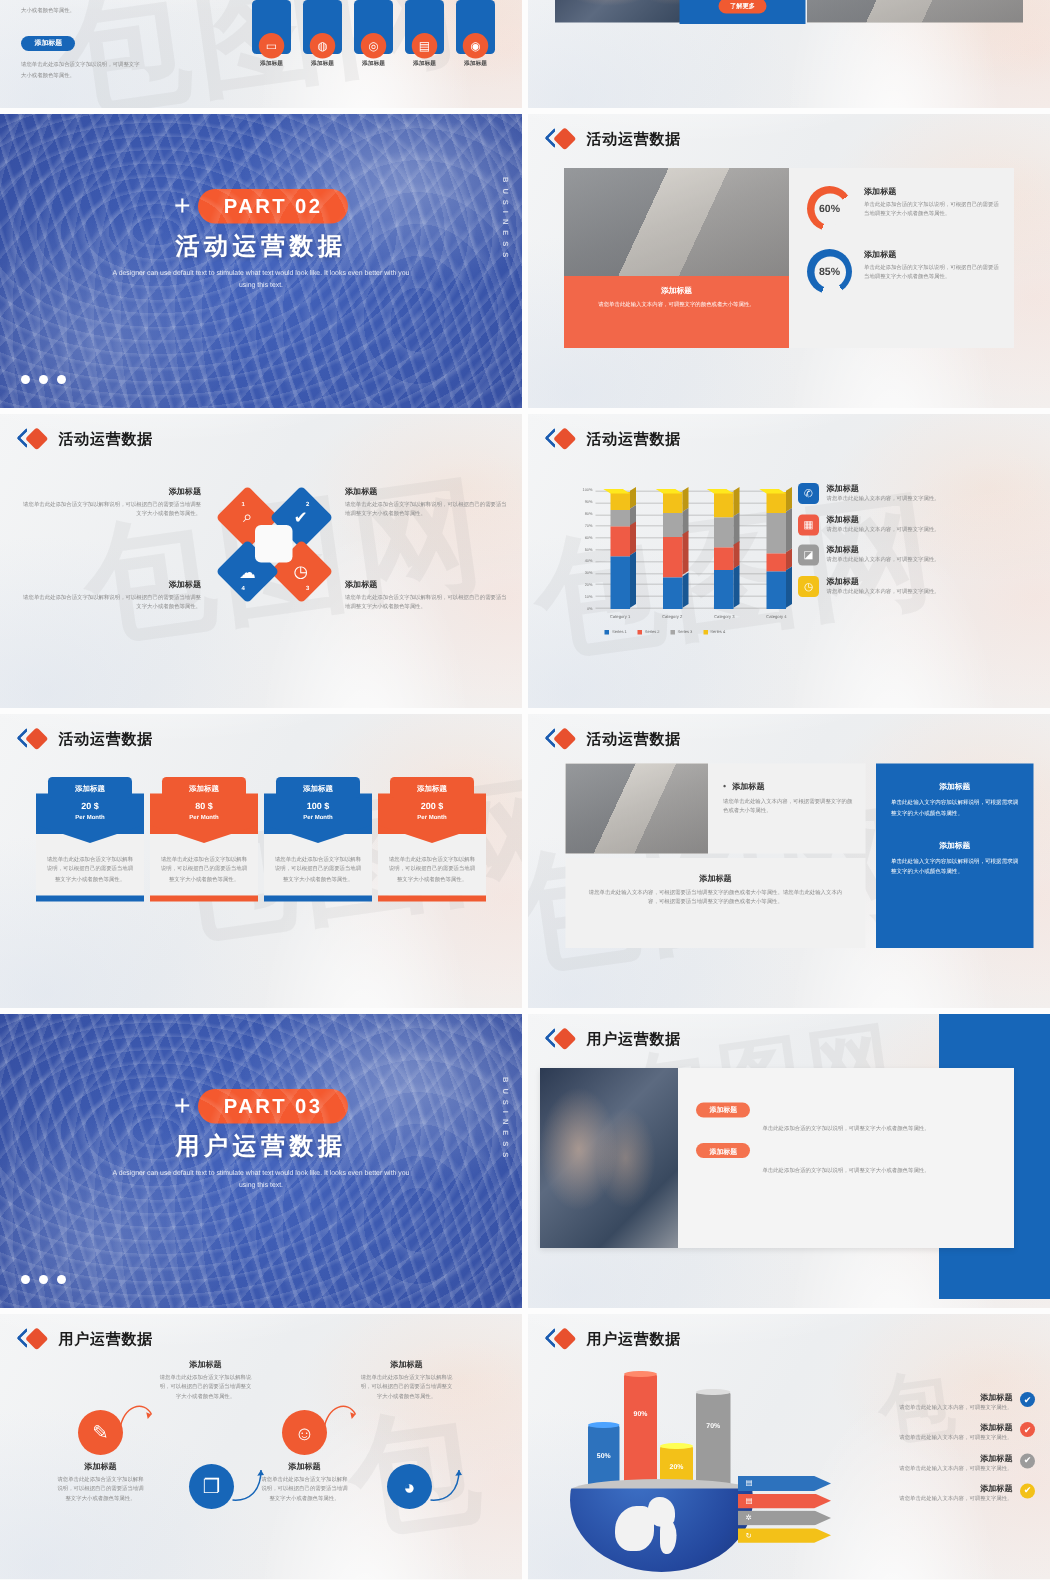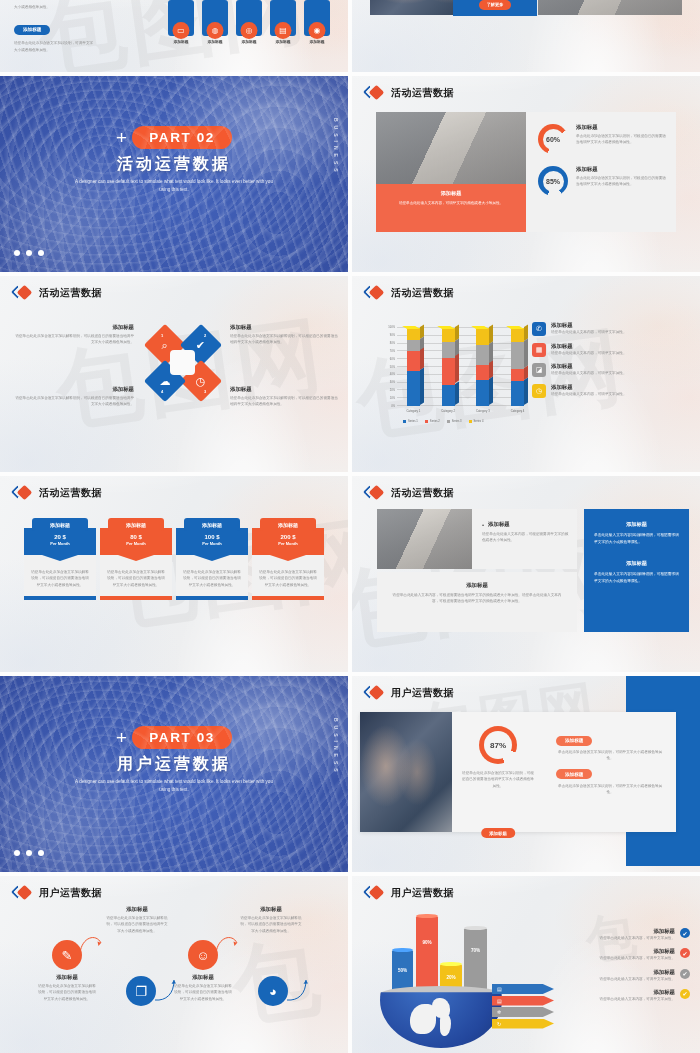--- a/index.html
+++ b/index.html
@@ -553,28 +553,20 @@
     <div style="position:absolute;right:0;top:0;width:74px;height:190px;background:#1766b8;"></div>
     <div class="hdr">
       <span class="logo">
           <i class="chev"></i>
           <i class="dia"></i>
         </span>
       <span class="hdr-title">用户运营数据</span>
     </div>
     <div style="position:absolute;left:8px;top:36px;width:316px;height:120px;display:flex;background:#f4f4f4;box-shadow:0 1px 4px rgba(0,0,0,.10);">
       <div class="ph-people" style="width:92px;"></div>
-      <div style="width:92px;padding:14px 9px;text-align:center;position:relative;">
-        <div class="donut" style="width:38px;height:38px;margin:0 auto;background:conic-gradient(from 160deg,#f05a31 0 87%,rgba(0,0,0,0) 87% 100%);">
-          <div class="hole" style="inset:5px;background:#f4f4f4;"></div>
-          <span style="font-size:8px;">87%</span>
-        </div>
-        <div class="txt" style="margin-top:6px;">请您单击此处添加合适的文字加以说明，可根据自己的需要适当地调整文字大小或者颜色等属性。</div>
-        <div style="position:absolute;left:50%;transform:translateX(-50%);bottom:-6px;background:#f05a31;color:#fff;font-size:4.4px;font-weight:700;padding:2.5px 8px;border-radius:8px;">添加标题</div>
-      </div>
       <div style="flex:1;padding:16px 12px;">
         <div style="background:#f4724e;color:#fff;font-size:4.6px;font-weight:700;padding:2.5px 9px;border-radius:8px;display:inline-block;">添加标题</div>
         <div class="txt" style="margin-top:3px;text-align:center;">单击此处添加合适的文字加以说明，可调整文字大小或者颜色等属性。</div>
         <div style="background:#f4724e;color:#fff;font-size:4.6px;font-weight:700;padding:2.5px 9px;border-radius:8px;display:inline-block;margin-top:7px;">添加标题</div>
         <div class="txt" style="margin-top:3px;text-align:center;">单击此处添加合适的文字加以说明，可调整文字大小或者颜色等属性。</div>
       </div>
     </div>
   </div>
 
   <div class="slide col-l bg-light" style="top:876px;height:177px;">

